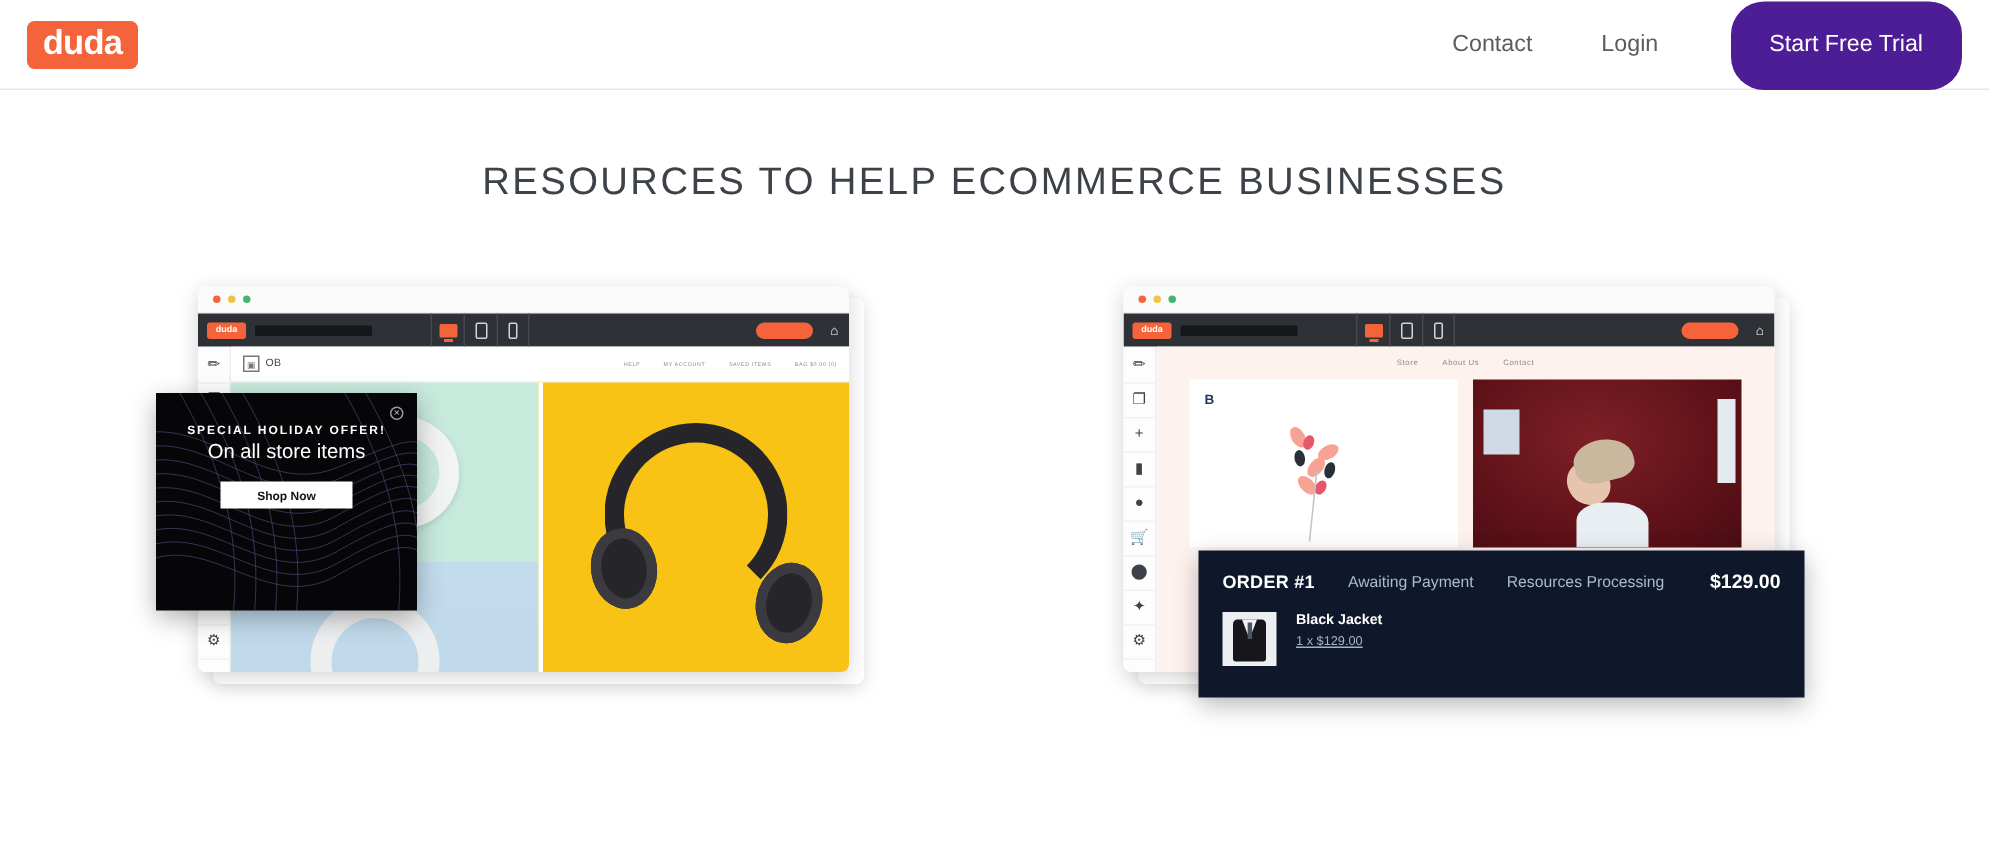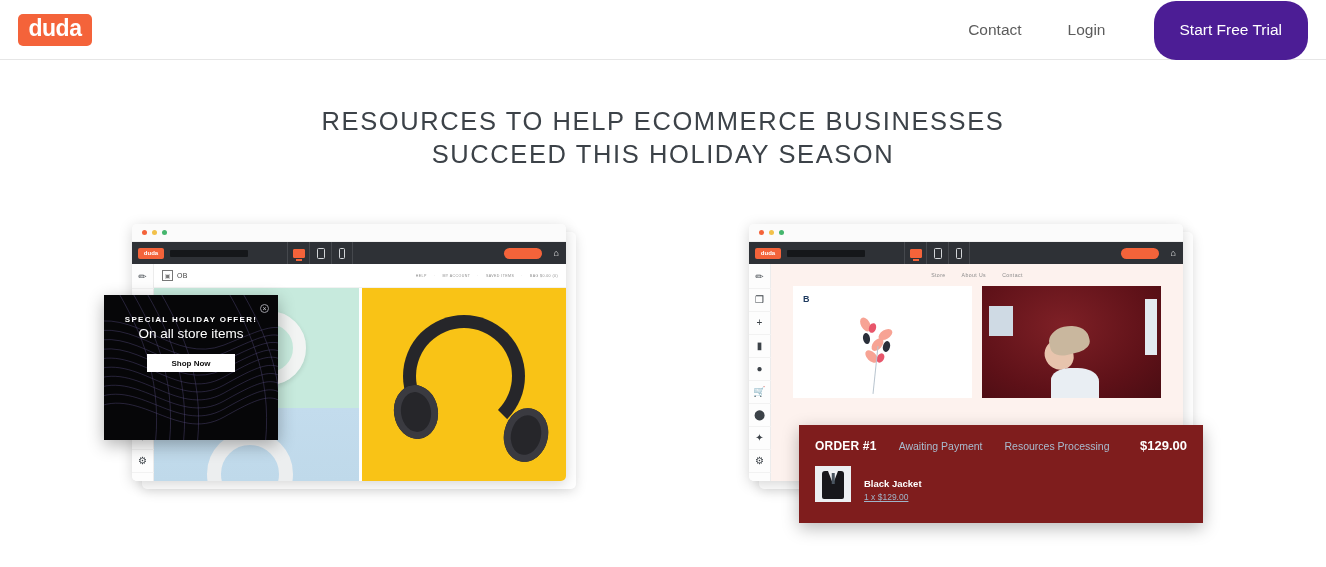--- a/index.html
+++ b/index.html
@@ -331,33 +331,32 @@
     border: none; width: 88px; height: 18px;
     font-size: 8px; font-weight: bold;
     font-family: inherit; cursor: pointer;
   }
 
   
   .order {
     position: absolute;
     left: 799px; top: 182px;
     width: 404px; height: 98px;
-    background: #7f1d1d;
+    background: #0f172a;
     box-shadow: 0 5px 16px rgba(0,0,0,0.28);
     padding: 13px 16px 0 16px;
     z-index: 5;
-    margin-top: 25px;
   }
   .order-top { display: flex; align-items: center; }
   .order-id { color: #fff; font-size: 12px; font-weight: bold; letter-spacing: 0.2px; }
   .order-status {
     color: #a8bccf; font-size: 10.5px; margin-left: 22px; white-space: nowrap;
   }
   .order-total { margin-left: auto; color: #fff; font-size: 13px; font-weight: bold; }
-  .order-body { display: flex; align-items: flex-end; margin-top: 13px; }
+  .order-body { display: flex; align-items: flex-start; margin-top: 13px; }
   .thumb {
     width: 36px; height: 36px; background: #eceff2; flex: none;
     position: relative; overflow: hidden;
   }
   .thumb-jacket {
     position: absolute; left: 50%; top: 5px; transform: translateX(-50%);
     width: 22px; height: 28px; background: #17171b;
     border-radius: 3px 3px 2px 2px;
   }
   .thumb-lapel {
@@ -391,21 +390,20 @@
   </div>
   <div class="nav-right">
     <span class="nav-link">Contact</span>
     <span class="nav-link">Login</span>
     <button class="cta-button">Start Free Trial</button>
   </div>
 </div>
 
 <div class="heading">
   <div>Resources to help ecommerce businesses</div>
-  <div>succeed this holiday season</div>
 </div>
 
 <div class="cards">
 
   <div class="mock-shadow l1"></div>
   <div class="mock-shadow r1"></div>
 
   <div class="mock left">
     <div class="mock-titlebar">
       <span class="dot red"></span>

